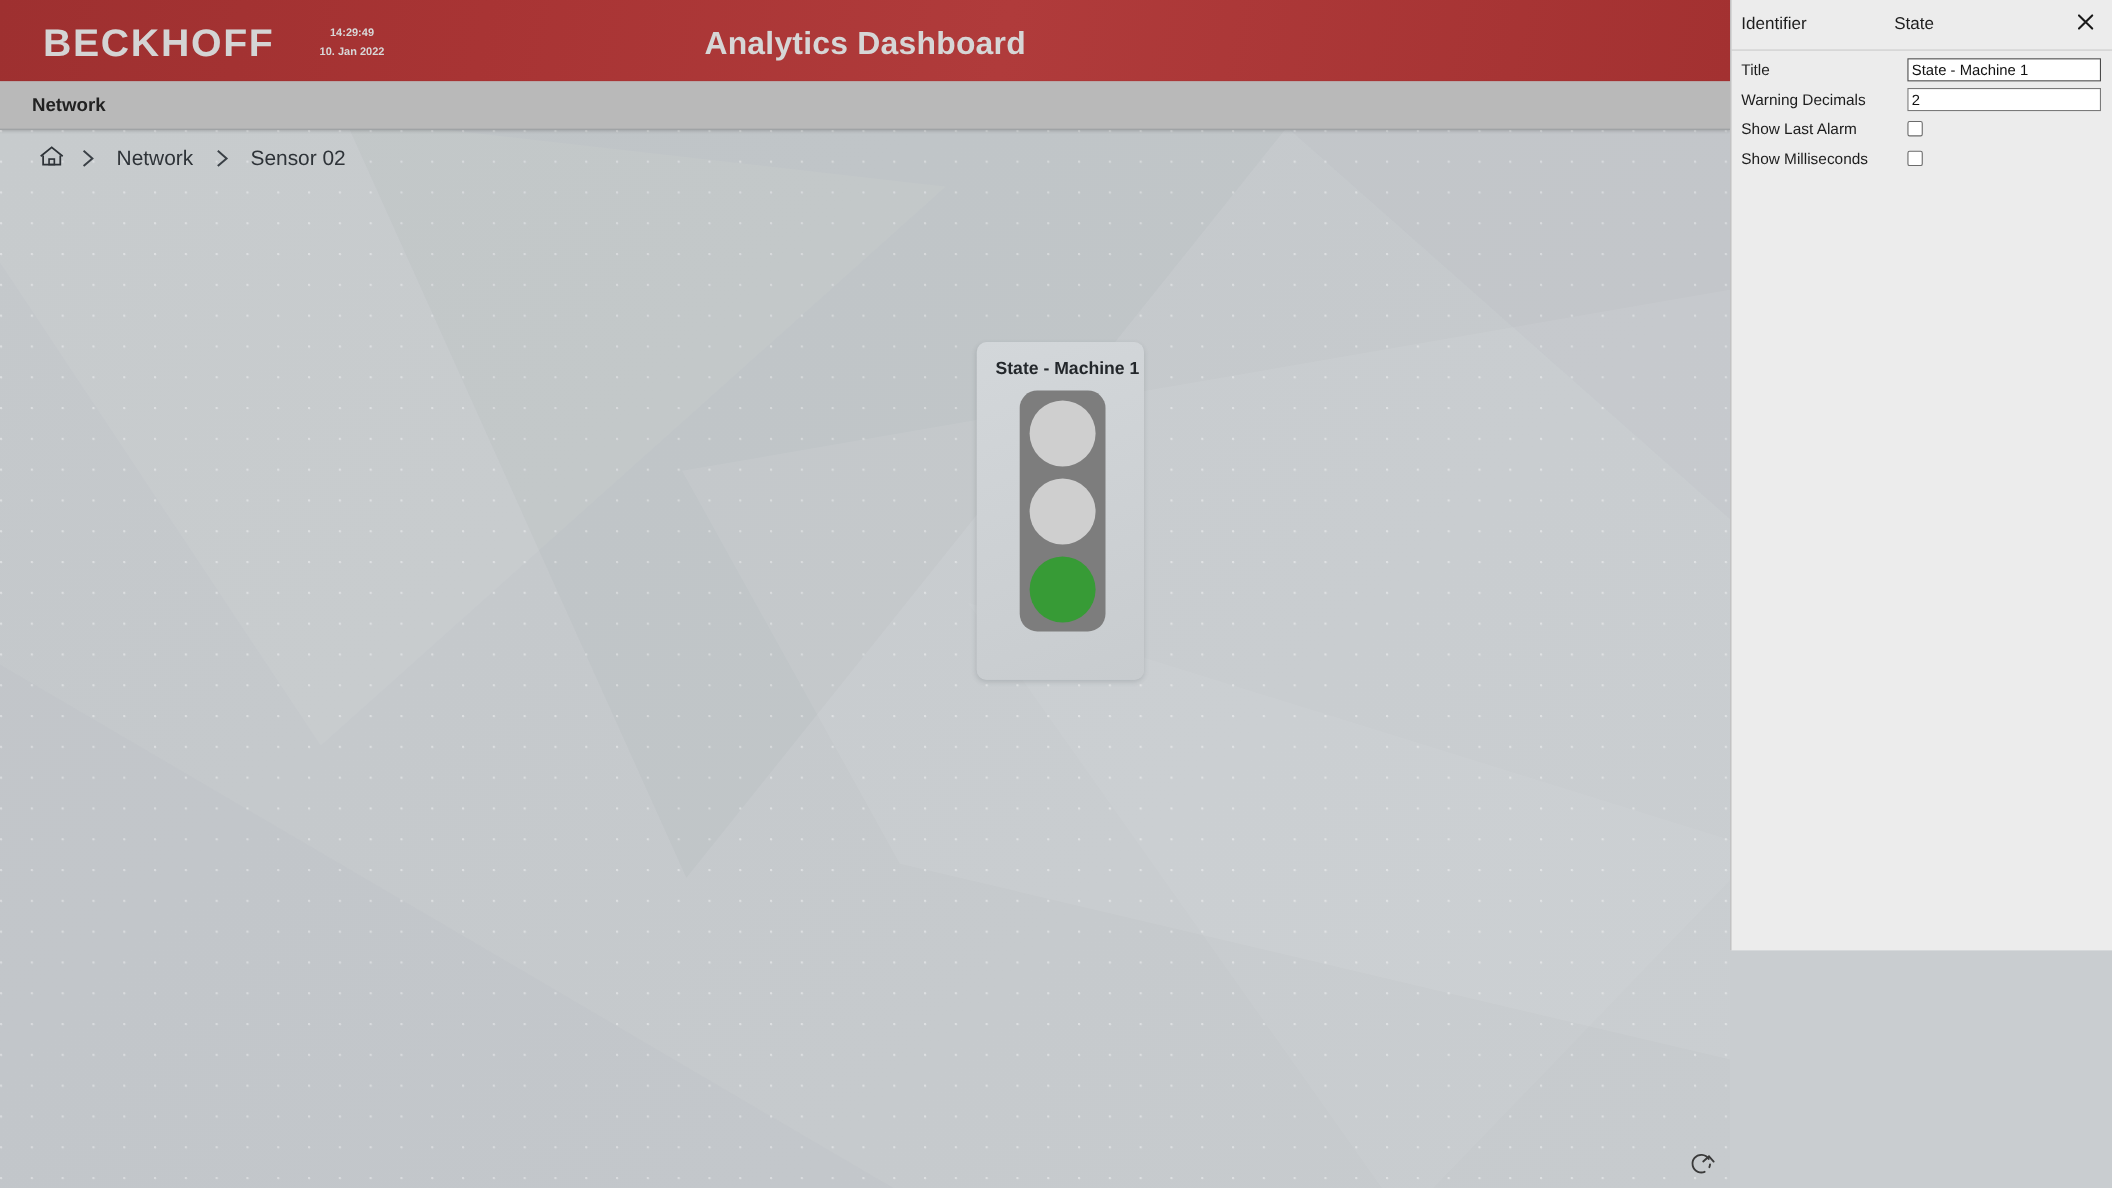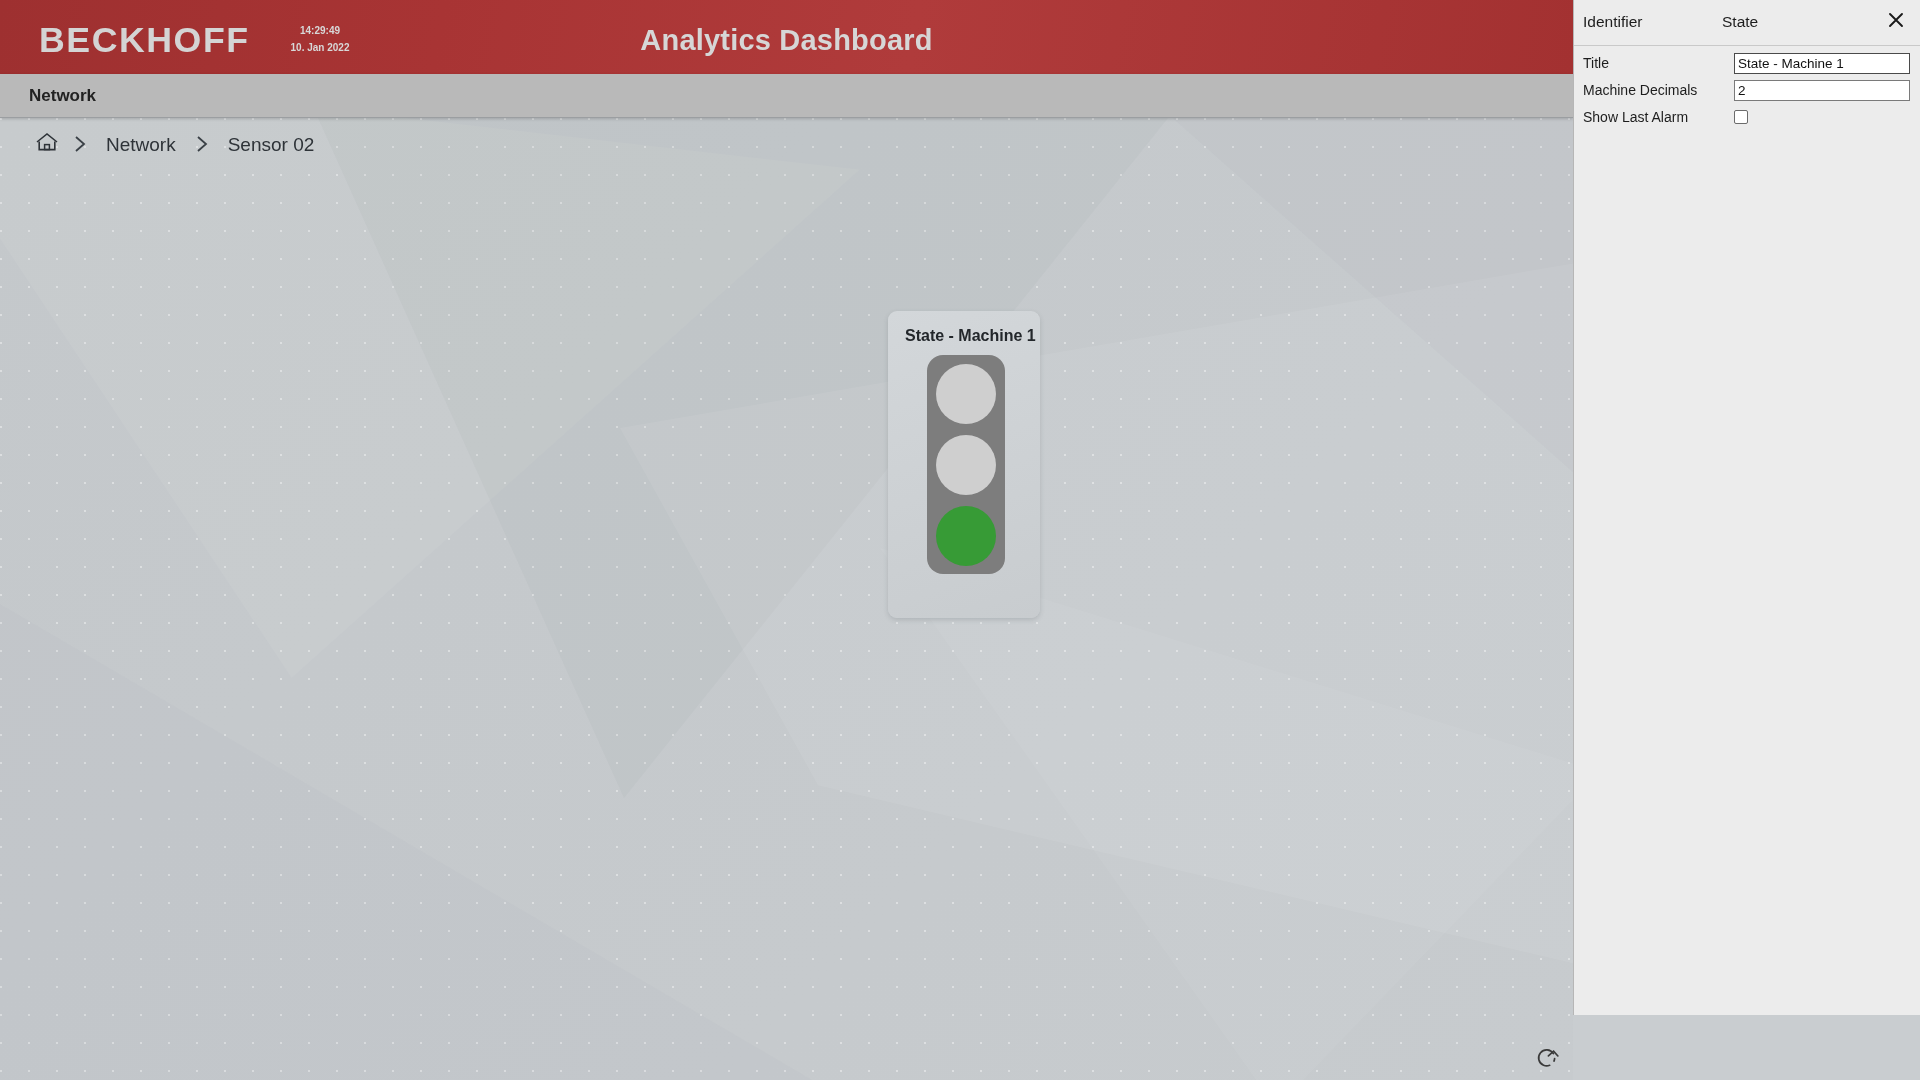--- a/index.html
+++ b/index.html
@@ -144,21 +144,21 @@
   
   #reload {
     position: absolute; right: 12px; bottom: 8px;
     width: 30px; height: 30px;
     z-index: 5;
   }
 
   
   #panel {
     position: absolute; right: 0; top: 0;
-    width: 347px; height: 1015px;
+    width: 347px; height: 864px;
     background: #ececec;
     border-left: 1px solid #b6b6b6;
     z-index: 10;
   }
   #panel-header {
     position: relative;
     height: 46px;
     border-bottom: 1px solid #c9c9c9;
   }
   #panel-header .ph-ident {
@@ -312,29 +312,35 @@
       <div class="plabel">Title</div>
       <div class="pfield">
         <input class="ptext focused" type="text" value="State - Machine 1" style="">
       </div>
     </div>
 
 
 
 
     <div class="prow">
-      <div class="plabel">Machine Decimals</div>
+      <div class="plabel">Warning Decimals</div>
       <div class="pfield">
         <input class="ptext" type="text" value="2" style="">
       </div>
     </div>
 
 
     <div class="prow">
       <div class="plabel">Show Last Alarm</div>
       <div class="pfield">
         <div class="pcheck"></div>
       </div>
     </div>
 
+    <div class="prow">
+      <div class="plabel">Show Milliseconds</div>
+      <div class="pfield">
+        <div class="pcheck"></div>
+      </div>
+    </div>
 
   </div>
 </div>
 
 </body></html>

